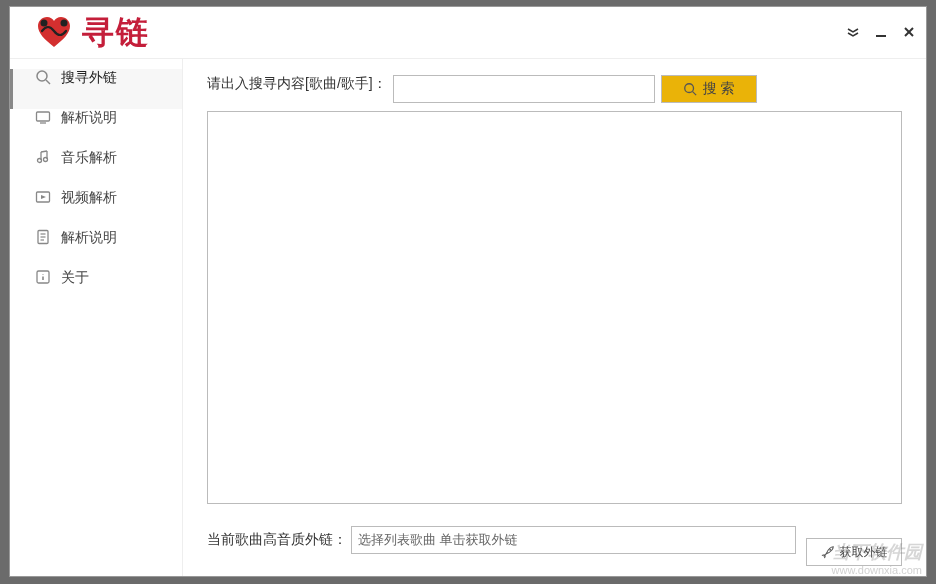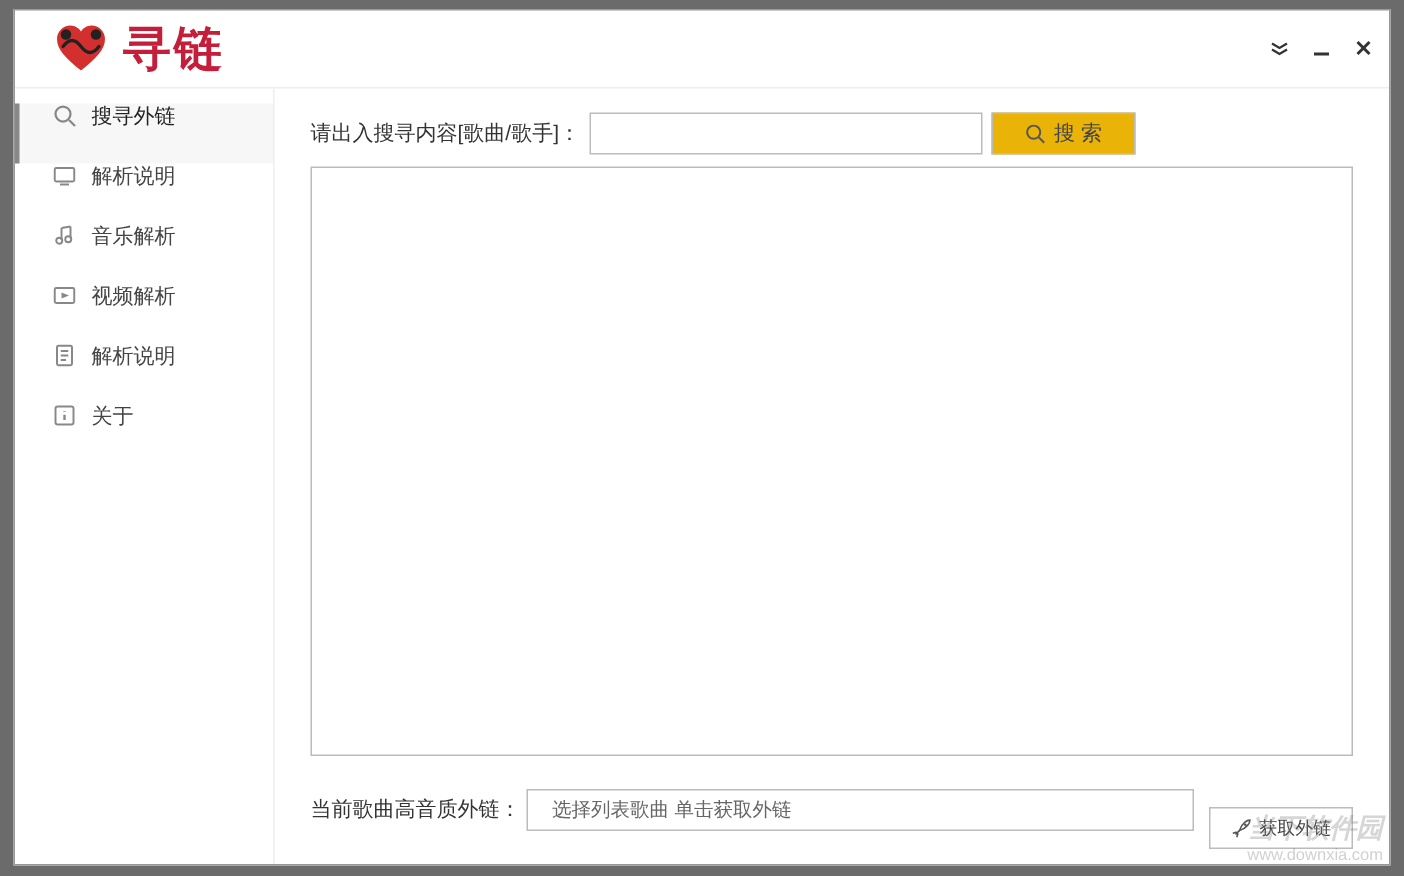--- a/index.html
+++ b/index.html
@@ -73,21 +73,21 @@
 .sidebar-item .s-icon { width: 16px; height: 16px; color: #888; flex-shrink: 0; }
 .main {
   flex: 1;
   padding: 16px 24px 10px 24px;
   display: flex;
   flex-direction: column;
   position: relative;
 }
 .search-row {
   display: flex;
-  align-items: center;
+  align-items: flex-start;
   gap: 6px;
   margin-bottom: 8px;
 }
 .search-label { font-size: 14px; color: #333; }
 .search-input {
   width: 262px;
   height: 28px;
   border: 1px solid #bbb;
   padding: 0 6px;
   font-size: 13px;
@@ -116,21 +116,21 @@
   display: flex;
   align-items: center;
   gap: 4px;
   margin-top: 10px;
 }
 .bottom-label { font-size: 14px; color: #333; white-space: nowrap; }
 .bottom-input {
   flex: 1;
   height: 28px;
   border: 1px solid #bbb;
-  padding: 0 16px;
+  padding: 0 6px;
   font-size: 13px;
   color: #666;
   background: #fff;
 }
 .get-btn {
   width: 96px;
   height: 28px;
   border: 1px solid #bbb;
   background: #fff;
   display: flex;

